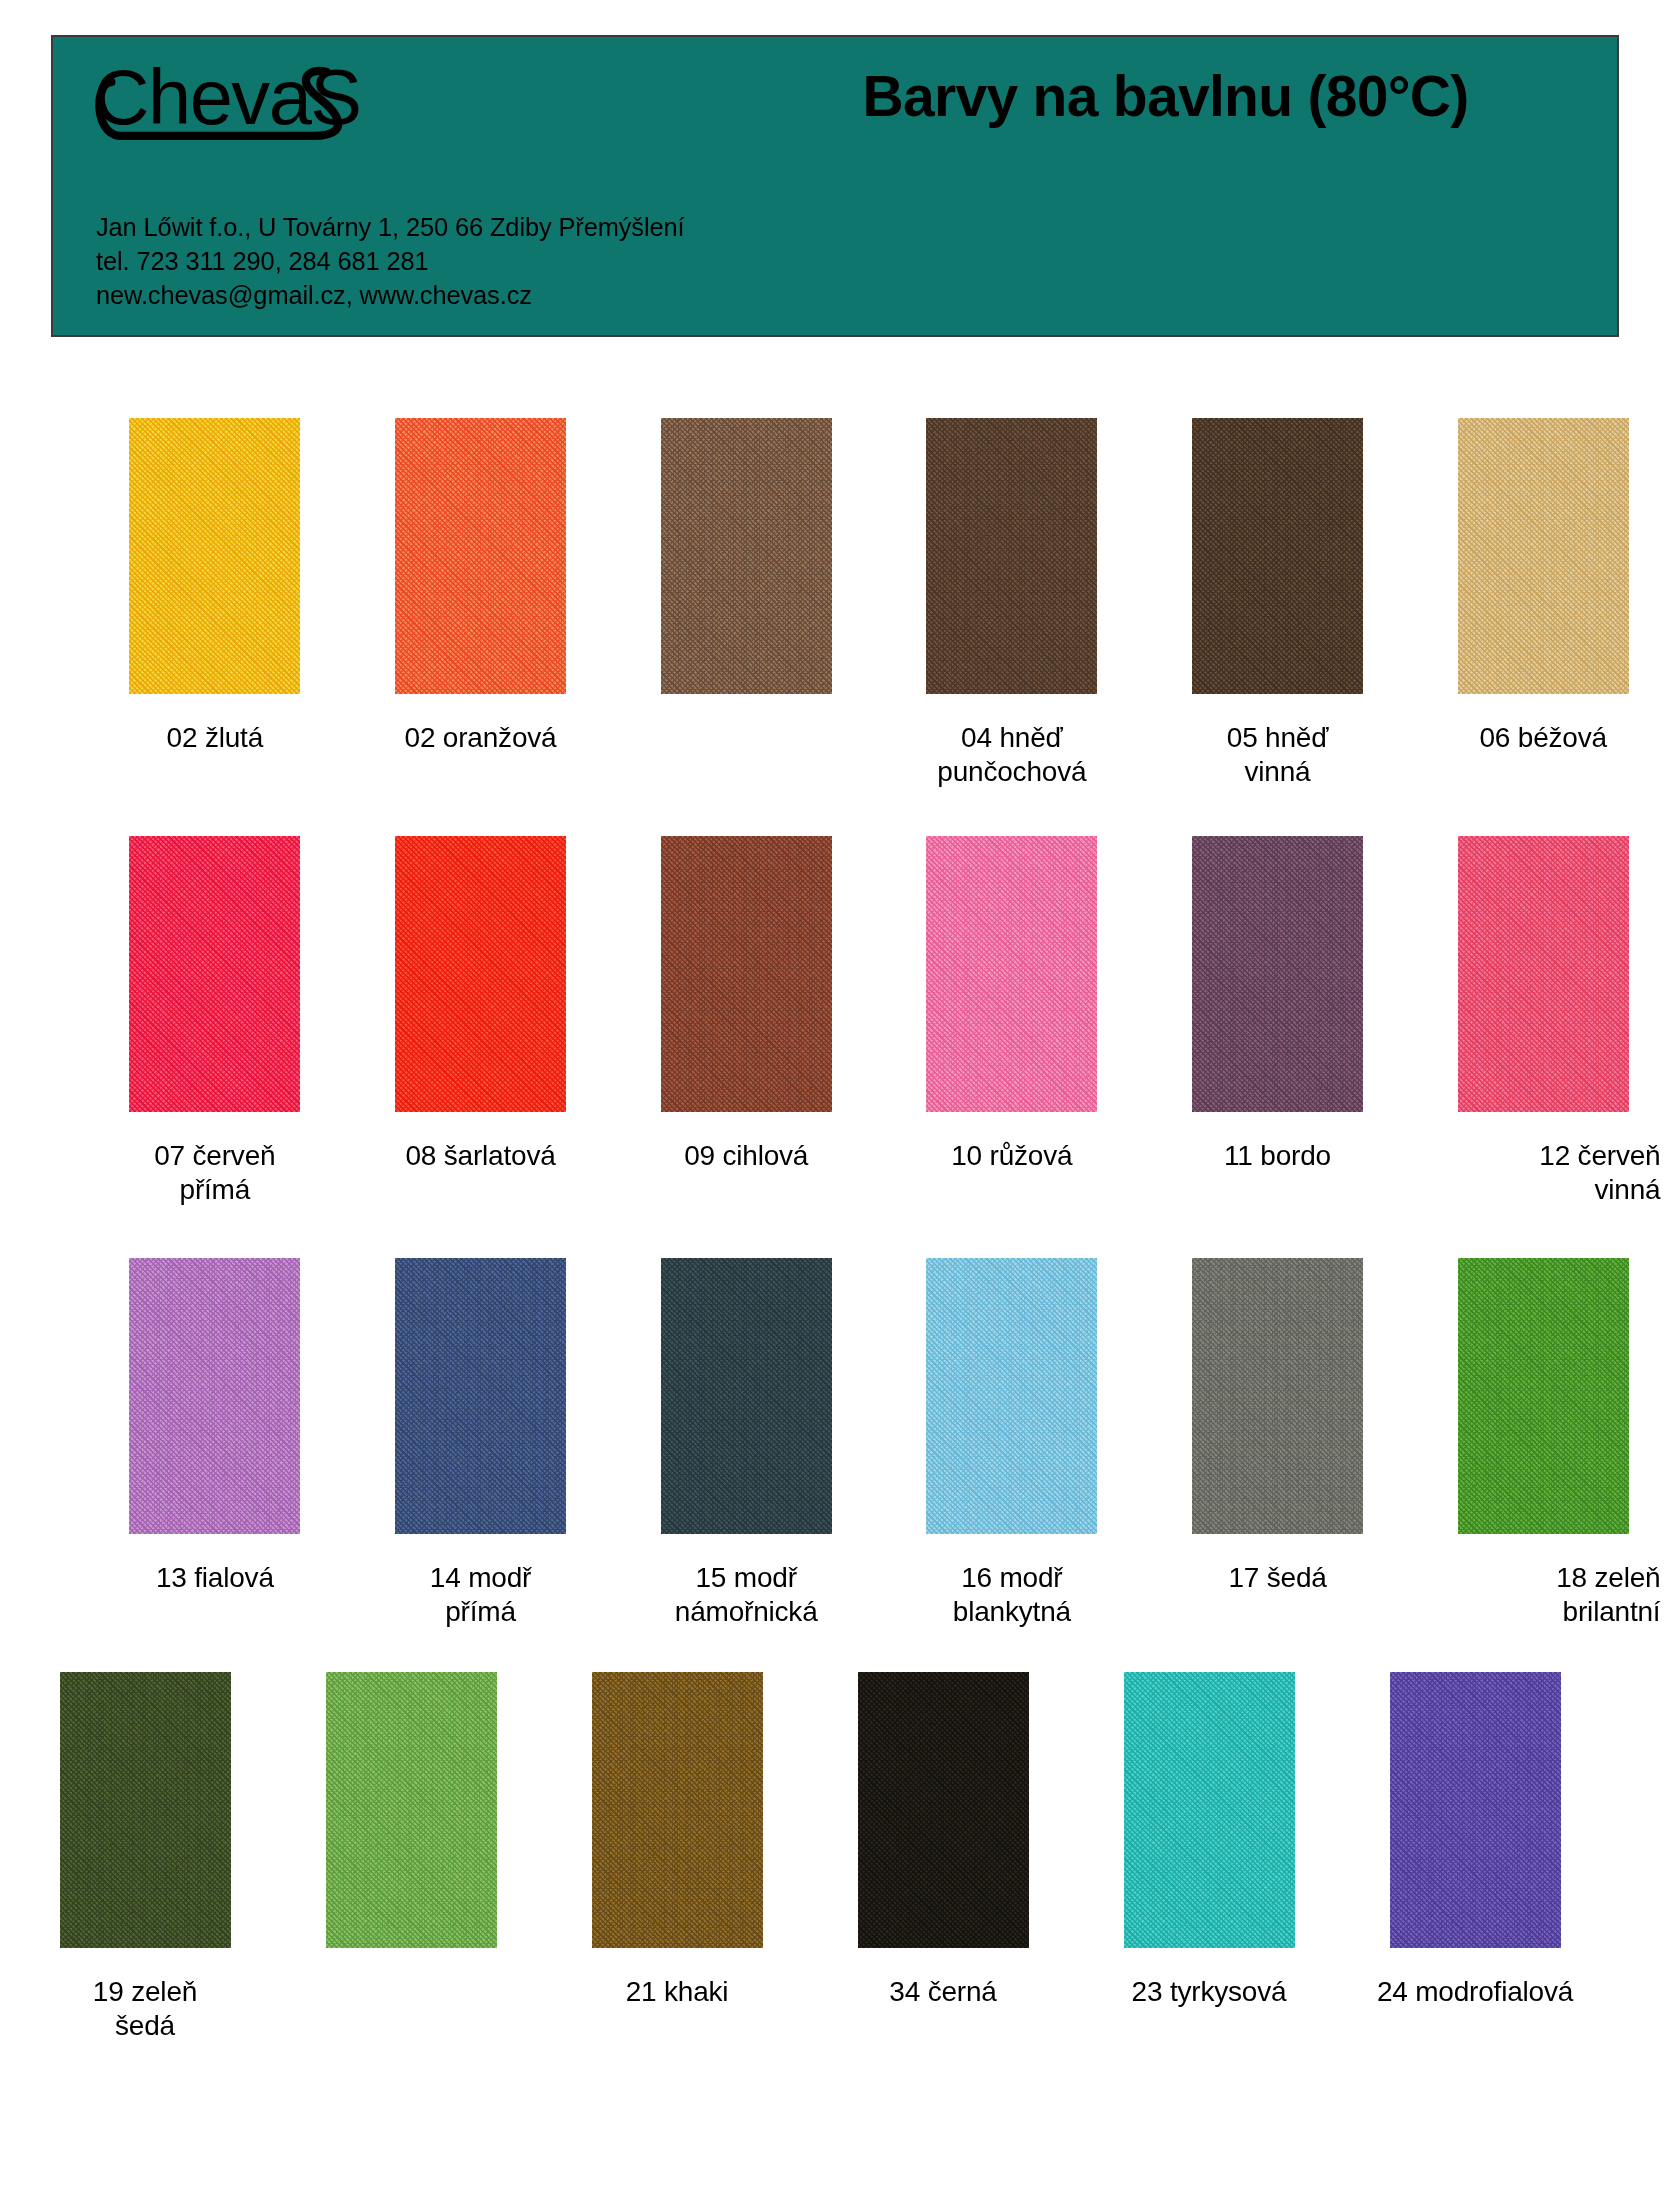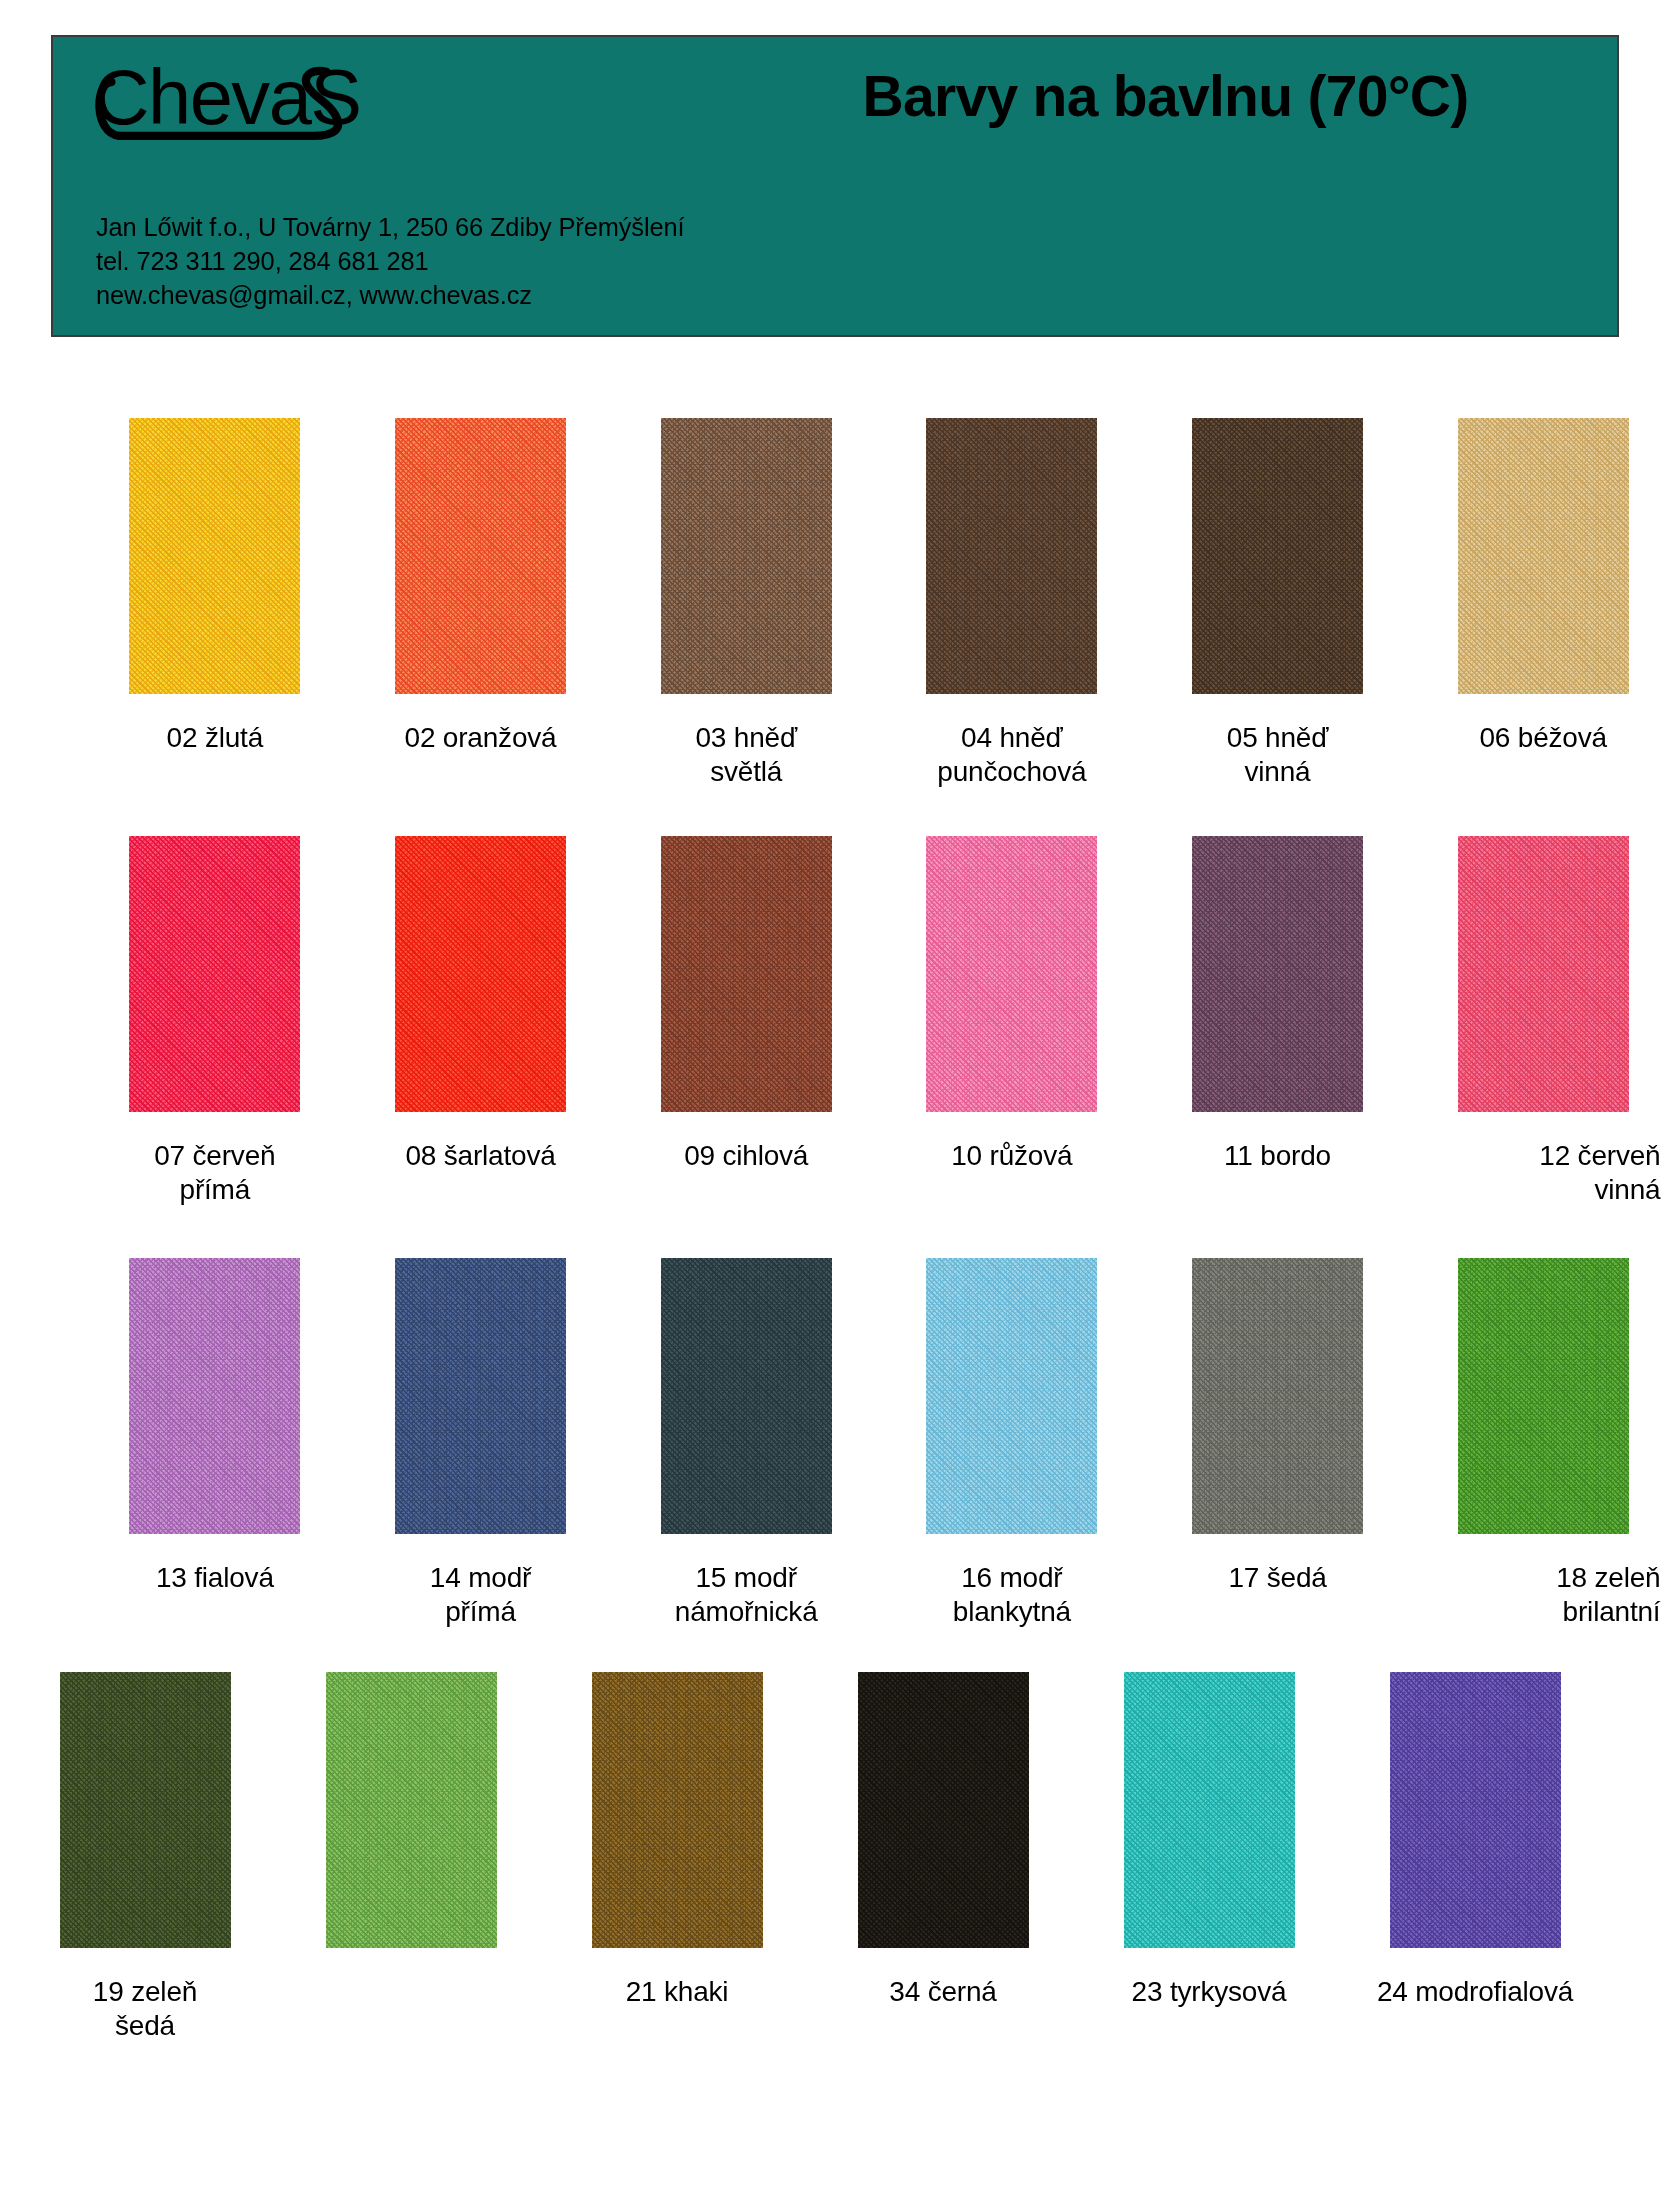--- a/index.html
+++ b/index.html
@@ -142,21 +142,21 @@
                  C 320 66 300 60 292 44 C 286 30 300 22 318 26" fill="none" stroke="#000000" stroke-width="11" stroke-linecap="round"></path>
       </svg>
     </div>
 
     <div class="contact">
       <div>Jan Lőwit f.o., U Továrny 1, 250 66 Zdiby Přemýšlení</div>
       <div>tel. 723 311 290, 284 681 281</div>
       <div>new.chevas@gmail.cz, www.chevas.cz</div>
     </div>
 
-    <div class="title-main">Barvy na bavlnu (70°C)</div>
+    <div class="title-main">Barvy na bavlnu (80°C)</div>
 
   </div>
 </div>
 
 <div class="grid">
 
   <div class="row row-1">
     <div class="cell">
       <div class="swatch">
           <div class="weave" style="background-color: rgb(242, 192, 17); background-image: repeating-linear-gradient(45deg, rgb(232, 166, 23) 0px, rgb(232, 166, 23) 1.5px, rgba(0, 0, 0, 0) 1.5px, rgba(0, 0, 0, 0) 3.7px), repeating-linear-gradient(-45deg, rgb(247, 216, 58) 0px, rgb(247, 216, 58) 1.5px, rgba(0, 0, 0, 0) 1.5px, rgba(0, 0, 0, 0) 3.7px), repeating-linear-gradient(90deg, rgba(255, 255, 255, 0.1) 0px, rgba(255, 255, 255, 0.1) 0.7px, rgba(0, 0, 0, 0.1) 0.7px, rgba(0, 0, 0, 0.1) 2.2px), repeating-linear-gradient(0deg, rgba(0, 0, 0, 0.08) 0px, rgba(0, 0, 0, 0.08) 0.7px, rgba(255, 255, 255, 0.06) 0.7px, rgba(255, 255, 255, 0.06) 2.2px); background-blend-mode: normal, normal, overlay, overlay;"></div>
@@ -172,24 +172,20 @@
         </div>
       <div class="label">
         <span>02 oranžová</span>
         
       </div>
     </div>
     <div class="cell">
       <div class="swatch">
           <div class="weave" style="background-color: rgb(122, 91, 70); background-image: repeating-linear-gradient(45deg, rgb(106, 76, 58) 0px, rgb(106, 76, 58) 1.5px, rgba(0, 0, 0, 0) 1.5px, rgba(0, 0, 0, 0) 3.7px), repeating-linear-gradient(-45deg, rgb(151, 118, 90) 0px, rgb(151, 118, 90) 1.5px, rgba(0, 0, 0, 0) 1.5px, rgba(0, 0, 0, 0) 3.7px), repeating-linear-gradient(90deg, rgba(255, 255, 255, 0.1) 0px, rgba(255, 255, 255, 0.1) 0.7px, rgba(0, 0, 0, 0.1) 0.7px, rgba(0, 0, 0, 0.1) 2.2px), repeating-linear-gradient(0deg, rgba(0, 0, 0, 0.08) 0px, rgba(0, 0, 0, 0.08) 0.7px, rgba(255, 255, 255, 0.06) 0.7px, rgba(255, 255, 255, 0.06) 2.2px); background-blend-mode: normal, normal, overlay, overlay;"></div>
         </div>
-      <div class="label">
-        <span>03 hněď</span>
-        <span class="l2">světlá</span>
-      </div>
     </div>
     <div class="cell">
       <div class="swatch">
           <div class="weave" style="background-color: rgb(89, 65, 47); background-image: repeating-linear-gradient(45deg, rgb(74, 53, 38) 0px, rgb(74, 53, 38) 1.5px, rgba(0, 0, 0, 0) 1.5px, rgba(0, 0, 0, 0) 3.7px), repeating-linear-gradient(-45deg, rgb(112, 84, 64) 0px, rgb(112, 84, 64) 1.5px, rgba(0, 0, 0, 0) 1.5px, rgba(0, 0, 0, 0) 3.7px), repeating-linear-gradient(90deg, rgba(255, 255, 255, 0.1) 0px, rgba(255, 255, 255, 0.1) 0.7px, rgba(0, 0, 0, 0.1) 0.7px, rgba(0, 0, 0, 0.1) 2.2px), repeating-linear-gradient(0deg, rgba(0, 0, 0, 0.08) 0px, rgba(0, 0, 0, 0.08) 0.7px, rgba(255, 255, 255, 0.06) 0.7px, rgba(255, 255, 255, 0.06) 2.2px); background-blend-mode: normal, normal, overlay, overlay;"></div>
         </div>
       <div class="label">
         <span>04 hněď</span>
         <span class="l2">punčochová</span>
       </div>
     </div>

